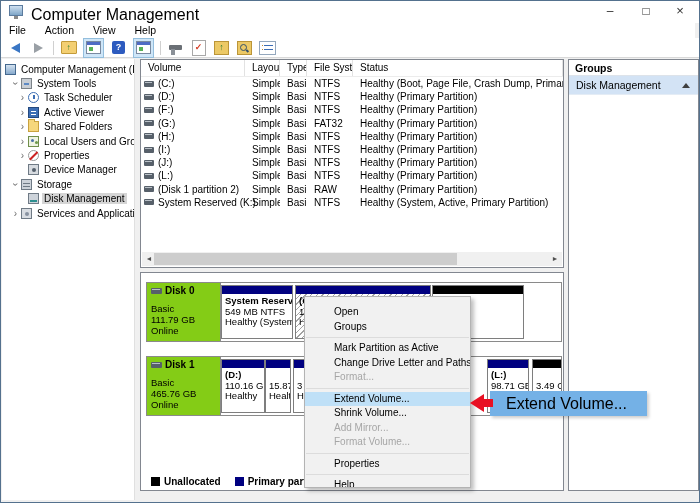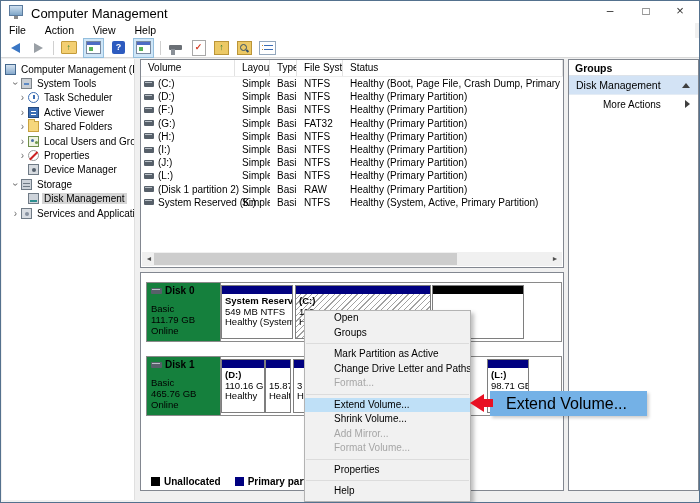--- a/index.html
+++ b/index.html
@@ -3,21 +3,21 @@
 <meta charset="utf-8">
 <style>
   html,body{margin:0;padding:0;background:#c8c8c8;}
   #window{position:relative;width:700px;height:503px;box-sizing:border-box;border:1px solid #54718e;
           background:#f0f0f0;font-family:"Liberation Sans",sans-serif;color:#000;overflow:hidden;}
   
   .titlebar{position:absolute;left:0;top:0;right:0;height:22px;background:#fff;}
   .app-icon{position:absolute;left:8px;top:4px;width:14px;height:11px;border:1px solid #5b7b9e;
             background:linear-gradient(#cfe0f0,#7fa6c8);box-sizing:border-box;}
   .app-icon::after{content:"";position:absolute;left:4px;top:10px;width:4px;height:3px;background:#8a8a8a;}
-  .title-text{position:absolute;left:30px;top:5px;font-size:13px;}
+  .title-text{position:absolute;left:30px;top:5px;font-size:16px;}
   .winctl{position:absolute;top:0;height:22px;width:34px;text-align:center;line-height:20px;
           font-size:12px;color:#333;}
   .winctl.min{right:72px;} .winctl.max{right:36px;} .winctl.close{right:2px;font-size:13px;}
   
   .menubar{position:absolute;left:0;top:22px;right:4px;height:15px;background:#fff;font-size:10.5px;}
   .menu-item{display:inline-block;padding:1px 8px 0 8px;}
   
   .toolbar{position:absolute;left:0;top:37px;right:0;height:20px;background:#fff;
            border-bottom:1px solid #d9d9d9;display:flex;align-items:center;padding-left:6px;gap:6px;box-sizing:border-box;}
   .tsep{width:1px;height:14px;background:#d0d0d0;}
@@ -74,57 +74,57 @@
   .ic-disk::after{content:"";position:absolute;left:1px;bottom:1px;right:1px;height:2.5px;background:#2d8f8f;}
   .ic-services{background:#d9dde2;border:1px solid #6f7a85;}
   .ic-services::after{content:"";position:absolute;left:3px;top:3px;width:4px;height:4px;background:#8892a0;border-radius:50%;}
   .tlabel{padding:0 2px;}
   .titem.sel .tlabel{background:#d5d5d5;}
   
   .volpane{position:absolute;left:139px;top:58px;width:424px;height:209px;background:#fff;
            border:1px solid #828790;box-sizing:border-box;overflow:hidden;}
   .vhead{display:flex;height:16px;font-size:10px;border-bottom:1px solid #ececec;}
   .vh{box-sizing:border-box;border-right:1px solid #e2e2e2;padding:2px 0 0 7px;white-space:nowrap;overflow:hidden;}
-  .c0{width:94px;flex:none;} .c1{width:35px;flex:none;} .c2{width:27px;flex:none;}
+  .c0{width:104px;flex:none;} .c1{width:35px;flex:none;} .c2{width:27px;flex:none;}
   .c3{width:46px;flex:none;} .c4{flex:1;}
   .vrow{display:flex;height:13.2px;align-items:center;font-size:10px;white-space:nowrap;}
   .vc{box-sizing:border-box;padding-left:7px;overflow:hidden;white-space:nowrap;}
   .vc.volcell{padding-left:3px;display:flex;align-items:center;overflow:visible;}
   .vicon{width:10px;height:6px;background:#57606a;border-radius:1px;margin-right:4px;flex:none;position:relative;}
   .vicon::after{content:"";position:absolute;left:1px;top:1px;width:7px;height:1px;background:#b9c0c7;}
   .hscroll{position:absolute;left:1px;right:1px;bottom:1px;height:14px;background:#f0f0f0;}
   .sarrow{position:absolute;top:0;width:14px;height:14px;font-size:7px;color:#505050;text-align:center;line-height:14px;}
   .sarrow.l{left:0;} .sarrow.r{right:0;}
   .sthumb{position:absolute;left:12px;top:1px;width:303px;height:12px;background:#cdcdcd;}
   
   .diskpane{position:absolute;left:139px;top:271px;width:424px;height:219px;background:#fff;
             border:1px solid #828790;box-sizing:border-box;}
   .drow{position:absolute;left:5px;width:416px;height:60px;border:1px solid #8a8a8a;background:#fff;box-sizing:border-box;}
   .drow0{top:9px;} .drow1{top:83px;}
-  .dlabel{position:absolute;left:0;top:0;bottom:0;width:74px;background:#15803d;border-right:1px solid #8a8a8a;
+  .dlabel{position:absolute;left:0;top:0;bottom:0;width:74px;background:#84cc16;border-right:1px solid #8a8a8a;
           padding:3px 4px;box-sizing:border-box;font-size:9.5px;line-height:10px;}
   .dname{font-weight:bold;font-size:10px;display:flex;align-items:center;gap:3px;}
   .dicon{width:11px;height:6px;background:#57606a;border-radius:1px;flex:none;position:relative;}
   .dicon::after{content:"";position:absolute;left:1px;top:1px;width:8px;height:1px;background:#b9c0c7;}
   .dline{margin-top:1px;} .dline.first{margin-top:8px;}
   .part{position:absolute;top:2px;bottom:2px;border:1px solid #7e7e7e;box-sizing:border-box;background:#fff;overflow:hidden;}
   .pstripe{position:absolute;left:0;right:0;top:0;height:8px;background:#000080;}
   .part.unalloc .pstripe{background:#000;}
   .pbody{position:absolute;left:0;right:0;top:8px;bottom:0;padding:2px 0 0 3px;font-size:9.5px;
          line-height:10.5px;white-space:nowrap;overflow:hidden;background:#fff;}
   .part.hatch .pbody{background:repeating-linear-gradient(135deg,#ffffff 0px,#ffffff 3px,#a2a2a2 3px,#a2a2a2 4px);}
   .pt{height:10.5px;} .pt.t{font-weight:bold;}
   .legend{position:absolute;left:10px;bottom:3px;display:flex;gap:14px;font-size:10px;font-weight:bold;align-items:flex-start;}
   .lgi{display:flex;align-items:center;gap:4px;}
   .lsq{width:9px;height:9px;flex:none;}
   .lsq.black{background:#000;} .lsq.navy{background:#000080;}
   
-  .ctxmenu{position:absolute;left:303px;top:309px;width:167px;height:192px;background:#f1f1f1;
+  .ctxmenu{position:absolute;left:303px;top:295px;width:167px;height:192px;background:#f1f1f1;
            border:1px solid #b3b3b3;box-shadow:3px 3px 4px rgba(0,0,0,.25);z-index:20;
-           box-sizing:border-box;padding-top:0;overflow:hidden;}
+           box-sizing:border-box;padding-top:8px;overflow:hidden;}
   .mi{height:14.5px;line-height:14.5px;padding-left:29px;font-size:10px;white-space:nowrap;}
   .mi.disabled{color:#a6a6a6;}
   .mi.hilite{background:#bfe0f7;}
   .msep{height:1px;background:#dcdcdc;margin:3px 1px;}
   
   .callout{position:absolute;left:489px;top:390px;width:157px;height:25px;background:#74b1e6;z-index:25;
            font-size:16px;line-height:25px;padding-left:16px;box-sizing:border-box;white-space:nowrap;
            box-shadow:2px 2px 3px rgba(0,0,0,.2);}
   .arrow-tri{position:absolute;left:469px;top:393px;width:0;height:0;z-index:30;
              border-top:9px solid transparent;border-bottom:9px solid transparent;border-right:14px solid #e81123;}
@@ -440,20 +440,28 @@
           <div class="pt">3</div>
           <div class="pt">H</div>
         </div>
       </div>
       <div class="part" style="left:340px;width:42px;">
         <div class="pstripe"></div>
         <div class="pbody">
           <div class="pt t">(L:)</div>
           <div class="pt">98.71 GB</div>
           <div class="pt">Healthy</div>
+        </div>
+      </div>
+      <div class="part unalloc" style="left:385px;width:30px;">
+        <div class="pstripe"></div>
+        <div class="pbody">
+          <div class="pt t"></div>
+          <div class="pt">3.49 G</div>
+          <div class="pt">Unalloc</div>
         </div>
       </div>
     </div>
 
     <div class="legend">
       <div class="lgi">
         <span class="lsq black"></span>
         <span>Unallocated</span>
       </div>
       <div class="lgi">
@@ -484,19 +492,15 @@
   <div class="arrow-tri"></div>
   <div class="arrow-tail"></div>
   <div class="callout">Extend Volume...</div>
 
   <div class="actions">
     <div class="ahead">Groups</div>
     <div class="dmrow">
       <span>Disk Management</span>
       <span class="caret-up"></span>
     </div>
-    <div class="morerow">
-      <span>More Actions</span>
-      <span class="caret-right"></span>
-    </div>
   </div>
 
 </div>
 
 </body></html>

